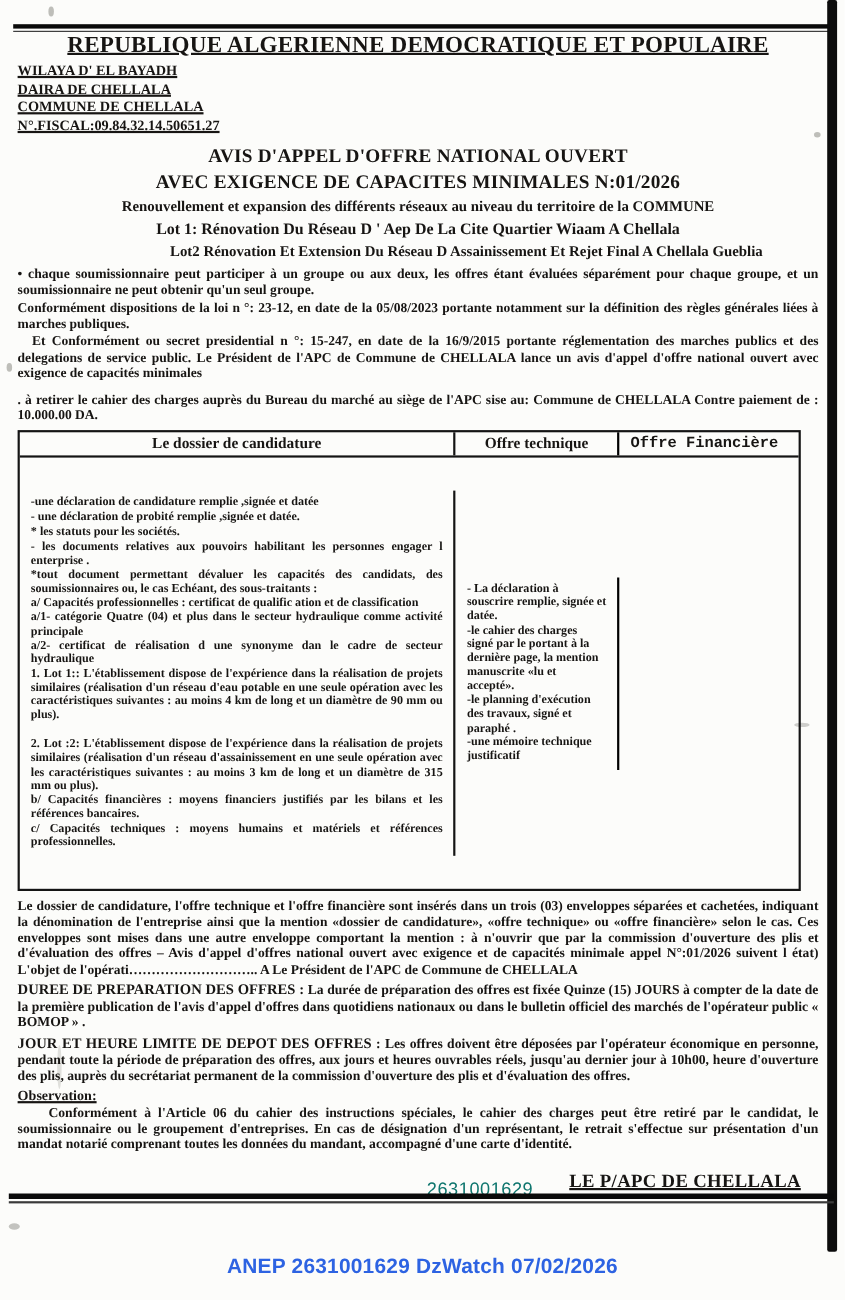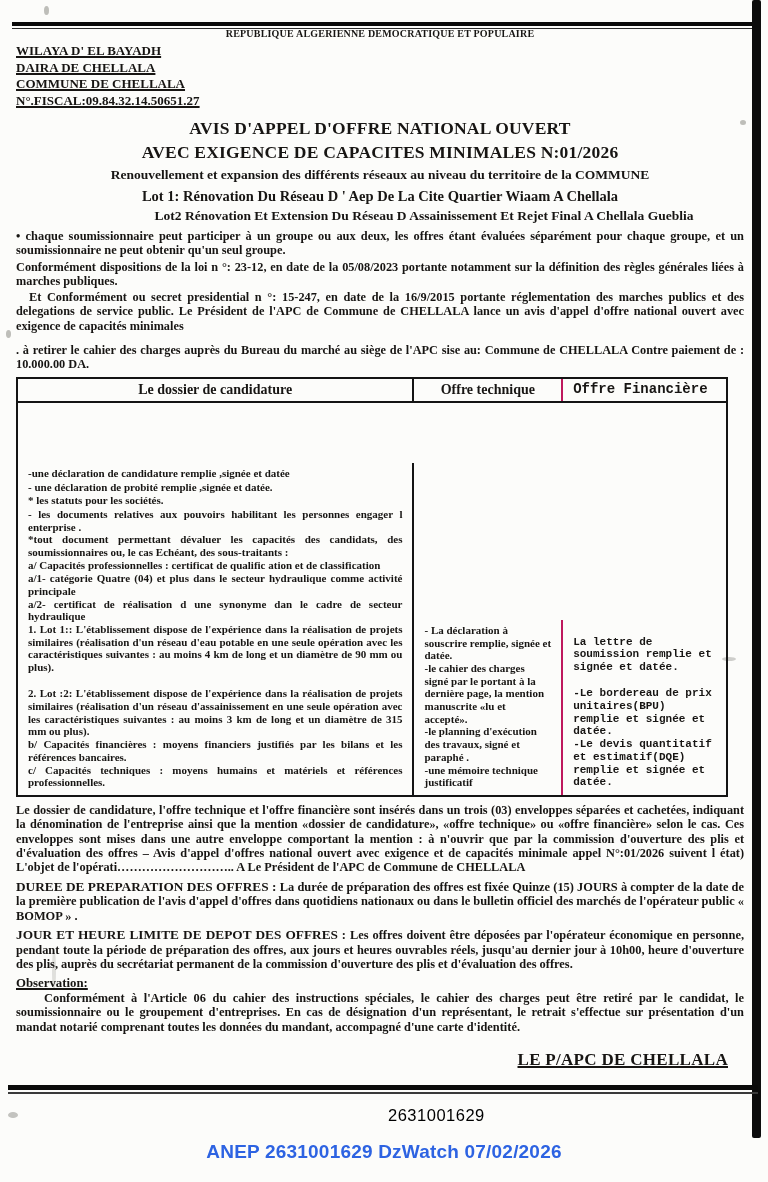--- a/index.html
+++ b/index.html
@@ -20,65 +20,65 @@
   .right-bar{position:absolute;right:7px;top:0px;width:9px;height:1138px;background:#0c0c0c;border-radius:2px;}
   .speck{position:absolute;background:#8a8a84;opacity:.55;border-radius:50%;}
   .s1{left:44px;top:6px;width:5px;height:9px;}
   .s2{left:740px;top:120px;width:6px;height:5px;}
   .s3{left:6px;top:330px;width:5px;height:8px;}
   .s4{left:722px;top:657px;width:14px;height:4px;opacity:.4;}
   .s5{left:8px;top:1112px;width:10px;height:6px;opacity:.5;}
   .s6{left:52px;top:950px;width:4px;height:40px;opacity:.25;}
 
   
-  .republic-title{text-align:center;font-size:10px;line-height:1.2;
-    text-decoration-thickness:2px;margin:4px 0 3px;letter-spacing:.2px;}
+  .republic-title{text-align:center;font-size:21px;line-height:1.2;
+    text-decoration:underline;text-decoration-thickness:2px;margin:4px 0 3px;letter-spacing:.2px;}
   .org-line{font-size:13px;line-height:16.5px;text-decoration:underline;text-decoration-thickness:1.5px;}
 
   
   .notice-title{text-align:center;font-size:17.5px;line-height:1.2;letter-spacing:.2px;}
   .nt1{margin-top:9px;}
   .nt2{margin-top:3px;}
   .subtitle{text-align:center;font-size:13.5px;margin-top:4px;line-height:1.15;}
   .lot1{text-align:center;font-size:14.5px;margin-top:5px;line-height:1.15;}
   .lot2{text-align:center;font-size:13.5px;margin-top:4px;padding-left:88px;line-height:1.15;}
 
   
   .bullet{font-size:12.4px;line-height:1.17;margin-top:5px;text-align:justify;}
   .para{font-size:12.3px;line-height:1.16;text-align:justify;margin-top:2px;}
   .ind{text-indent:13px;}
   .gap-top{margin-top:10px;}
 
   
   .tbl{margin-top:6px;width:712px;border:2px solid #141414;box-sizing:border-box;}
-  .trow{display:flex;align-items:flex-end;}
+  .trow{display:flex;align-items:center;}
   .thead{border-bottom:2px solid #141414;}
   .c1{width:56%;box-sizing:border-box;border-right:2px solid #141414;}
-  .c2{width:21%;box-sizing:border-box;border-right:2px solid #be185d;}
+  .c2{width:21%;box-sizing:border-box;border-right:2px solid #000000;}
   .c3{width:23%;box-sizing:border-box;font-family:Liberation Mono, monospace;}
   .th{font-size:14px;padding:2px 6px;line-height:1.25;}
   .th.c1{text-align:center;}
   .th.c2{text-align:center;}
   .th.c3{text-align:left;padding-left:10px;}
   .td{padding:4px 10px 6px;font-size:11px;line-height:1.155;}
   .tbody{min-height:392px;}
   .cell-line{min-height:13.5px;}
   .td.c1 .cell-line{text-align:justify;}
 
   
   .after-table{font-size:12.3px;line-height:1.17;text-align:justify;margin-top:6px;}
   .sec{font-size:12.4px;line-height:1.17;text-align:justify;margin-top:4px;}
   .sec-label{text-decoration-thickness:1.5px;font-size:13.3px;}
   .obs-label{font-size:12.8px;text-decoration:underline;text-decoration-thickness:1.5px;margin-top:4px;}
   .obs-text{font-size:12.4px;line-height:1.17;text-align:justify;text-indent:28px;}
 
   
   .sign-row{position:relative;height:34px;margin-top:16px;}
   .anep-number{position:absolute;left:372px;top:8px;font-family:"Liberation Sans",sans-serif;
-    font-weight:400;font-size:16.5px;letter-spacing:.5px;color:#000000;margin-top:48px;}
+    font-weight:400;font-size:16.5px;letter-spacing:.5px;color:#0f766e;}
   .signature{position:absolute;right:16px;top:0;font-size:17px;text-decoration:underline;
     text-decoration-thickness:2px;letter-spacing:.3px;text-align:right;}
   .anep-line{position:absolute;left:0;top:1141px;width:768px;text-align:center;
     font-family:"Liberation Sans",sans-serif;font-weight:700;font-size:19px;letter-spacing:.2px;}
 </style>
 </head>
 <body>
 
 <div class="page">
 
@@ -136,26 +136,20 @@
             <div class="cell-line">2. Lot :2: L'établissement dispose de l'expérience dans la réalisation de projets similaires (réalisation d'un réseau d'assainissement en une seule opération avec les caractéristiques suivantes : au moins 3 km de long et un diamètre de 315 mm ou plus).</div>
             <div class="cell-line">b/ Capacités financières : moyens financiers justifiés par les bilans et les références bancaires.</div>
             <div class="cell-line">c/ Capacités techniques : moyens humains et matériels et références professionnelles.</div>
           </div>
         <div class="td c2">
             <div class="cell-line">- La déclaration à souscrire remplie, signée et datée.</div>
             <div class="cell-line">-le cahier des charges signé par le portant à la dernière page, la mention manuscrite «lu et accepté».</div>
             <div class="cell-line">-le planning d'exécution des travaux, signé et paraphé .</div>
             <div class="cell-line"> -une mémoire technique justificatif</div>
           </div>
-        <div class="td c3">
-            <div class="cell-line">La lettre de soumission remplie et signée et datée.</div>
-            <div class="cell-line"></div>
-            <div class="cell-line">-Le bordereau de prix unitaires(BPU) remplie et signée et datée.</div>
-            <div class="cell-line">-Le devis quantitatif et estimatif(DQE) remplie et signée et datée.</div>
-          </div>
       </div>
     </div>
 
     <div class="after-table">Le dossier de candidature, l'offre technique et l'offre financière sont insérés dans un trois (03) enveloppes séparées et cachetées, indiquant la dénomination de l'entreprise ainsi que la mention «dossier de candidature», «offre technique» ou «offre financière»  selon le cas.  Ces enveloppes sont mises dans une autre enveloppe comportant la mention : à n'ouvrir que par la commission d'ouverture des plis et d'évaluation des offres – Avis d'appel d'offres national ouvert avec exigence et de capacités minimale appel N°:01/2026 suivent l état) L'objet de l'opérati………………………..  A Le Président de l'APC de Commune de CHELLALA</div>
 
     <div class="sec">
       <span class="sec-label">DUREE DE PREPARATION DES OFFRES : </span><span>La durée de préparation des offres est fixée Quinze (15) JOURS à compter de la date de la première publication de l'avis d'appel d'offres dans quotidiens nationaux ou dans  le bulletin officiel des marchés de l'opérateur public « BOMOP » .</span>
     </div>
 
     <div class="sec">

